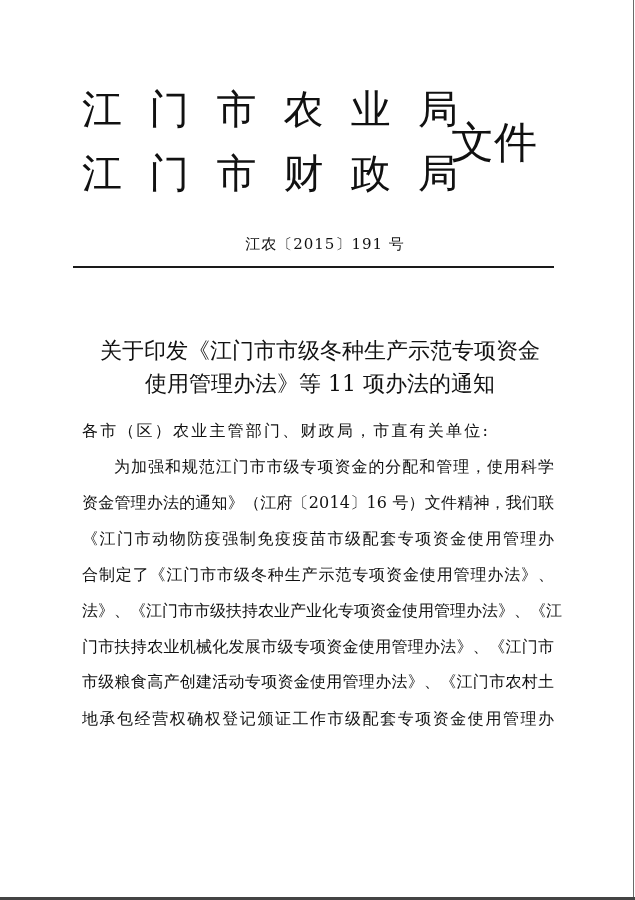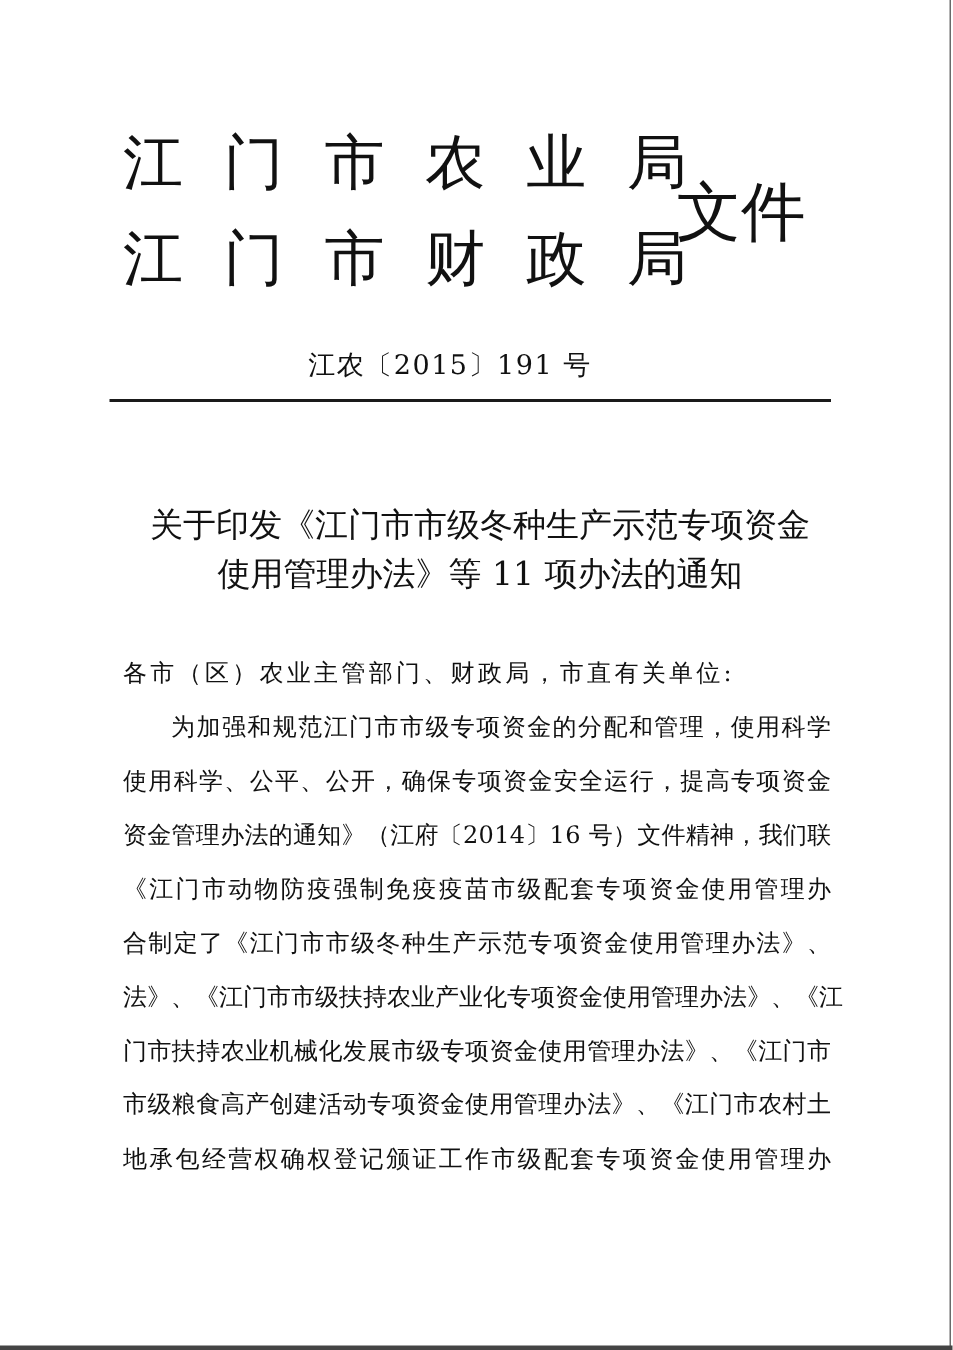--- a/index.html
+++ b/index.html
@@ -24,33 +24,33 @@
   .org-line span { display: inline-block; width: 44px; text-align: center; }
   .org1 { top: 86px; }
   .org2 { top: 150px; }
   .doc-type {
     position: absolute; left: 451px; top: 120px;
     font-size: 43px; line-height: 44px;
     font-family: "DejaVu Sans", "Liberation Sans", sans-serif;
   }
   .doc-number {
     position: absolute; left: 0; width: 600px; top: 234px; text-align: center;
-    font-size: 18px; line-height: 20px; letter-spacing: 1px;
+    font-size: 15px; line-height: 20px; letter-spacing: 1px; padding-left: 25px;
   }
   .separator {
     position: absolute; left: 73px; top: 266px; width: 481px; height: 2px; background: #1a1a1a;
   }
   .title {
     position: absolute; left: 60px; width: 520px; top: 334px; text-align: center;
     font-size: 22px; line-height: 33px; font-weight: normal;
     font-family: "DejaVu Serif", "Liberation Serif", serif;
   }
   .title div { white-space: nowrap; }
   .body-text {
-    position: absolute; left: 82px; width: 472px; top: 431px;
+    position: absolute; left: 82px; width: 472px; top: 413px;
     font-size: 16px; line-height: 36px;
   }
   .body-line {
     display: block; white-space: nowrap; text-align: justify;
     text-align-last: justify; height: 36px;
   }
   .body-line.first { text-align-last: left; letter-spacing: 2.2px; }
   .body-line.indent { padding-left: 32px; }
 </style>
 </head>
@@ -81,21 +81,20 @@
 <div class="separator"></div>
 
 <div class="title">
   <div>关于印发《江门市市级冬种生产示范专项资金</div>
   <div>使用管理办法》等 11 项办法的通知</div>
 </div>
 
 <div class="body-text">
   <span class="body-line first">各市（区）农业主管部门、财政局，市直有关单位:</span>
   <span class="body-line indent" style="letter-spacing: 0.96px; display: block;">为加强和规范江门市市级专项资金的分配和管理，使用科学</span>
-  <span class="body-line" style="letter-spacing: 0.888889px; display: block;">使用科学、公平、公开，确保专项资金安全运行，提高专项资金</span>
   <span class="body-line" style="letter-spacing: 0.193548px; display: block;">资金管理办法的通知》（江府〔2014〕16 号）文件精神，我们联</span>
   <span class="body-line" style="letter-spacing: 1.53846px; display: block;">《江门市动物防疫强制免疫疫苗市级配套专项资金使用管理办</span>
   <span class="body-line" style="letter-spacing: 0.888889px; display: block;">合制定了《江门市市级冬种生产示范专项资金使用管理办法》、</span>
   <span class="body-line" style="letter-spacing: 0px; display: block;">法》、《江门市市级扶持农业产业化专项资金使用管理办法》、《江</span>
   <span class="body-line" style="letter-spacing: 0.285714px; display: block;">门市扶持农业机械化发展市级专项资金使用管理办法》、《江门市</span>
   <span class="body-line" style="letter-spacing: 0.285714px; display: block; font-family: Liberation Mono, monospace;">市级粮食高产创建活动专项资金使用管理办法》、《江门市农村土</span>
   <span class="body-line" style="letter-spacing: 1.53846px; display: block;">地承包经营权确权登记颁证工作市级配套专项资金使用管理办</span>
 </div>
 
 </body></html>

